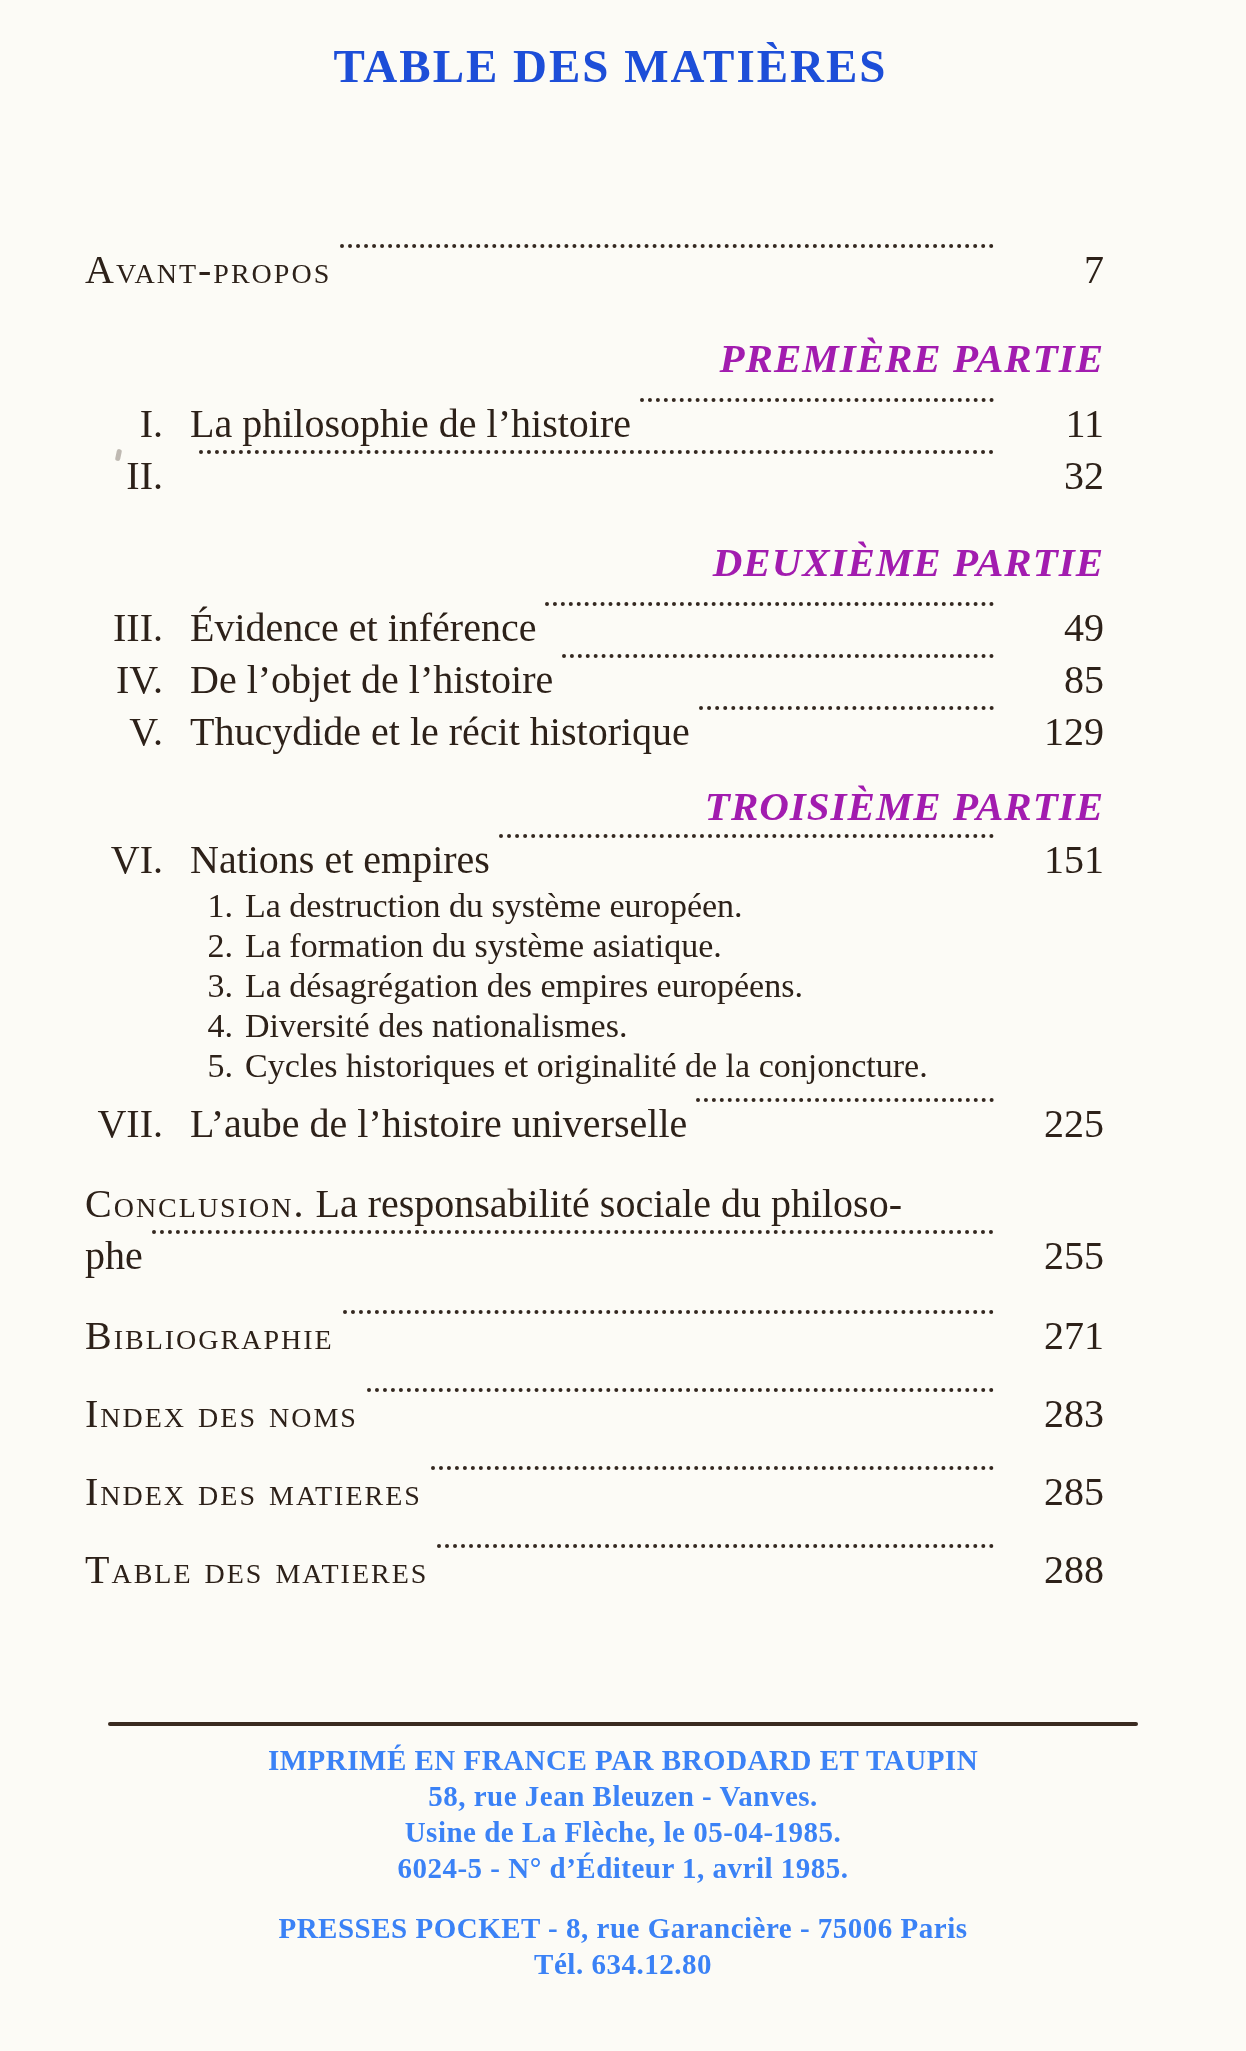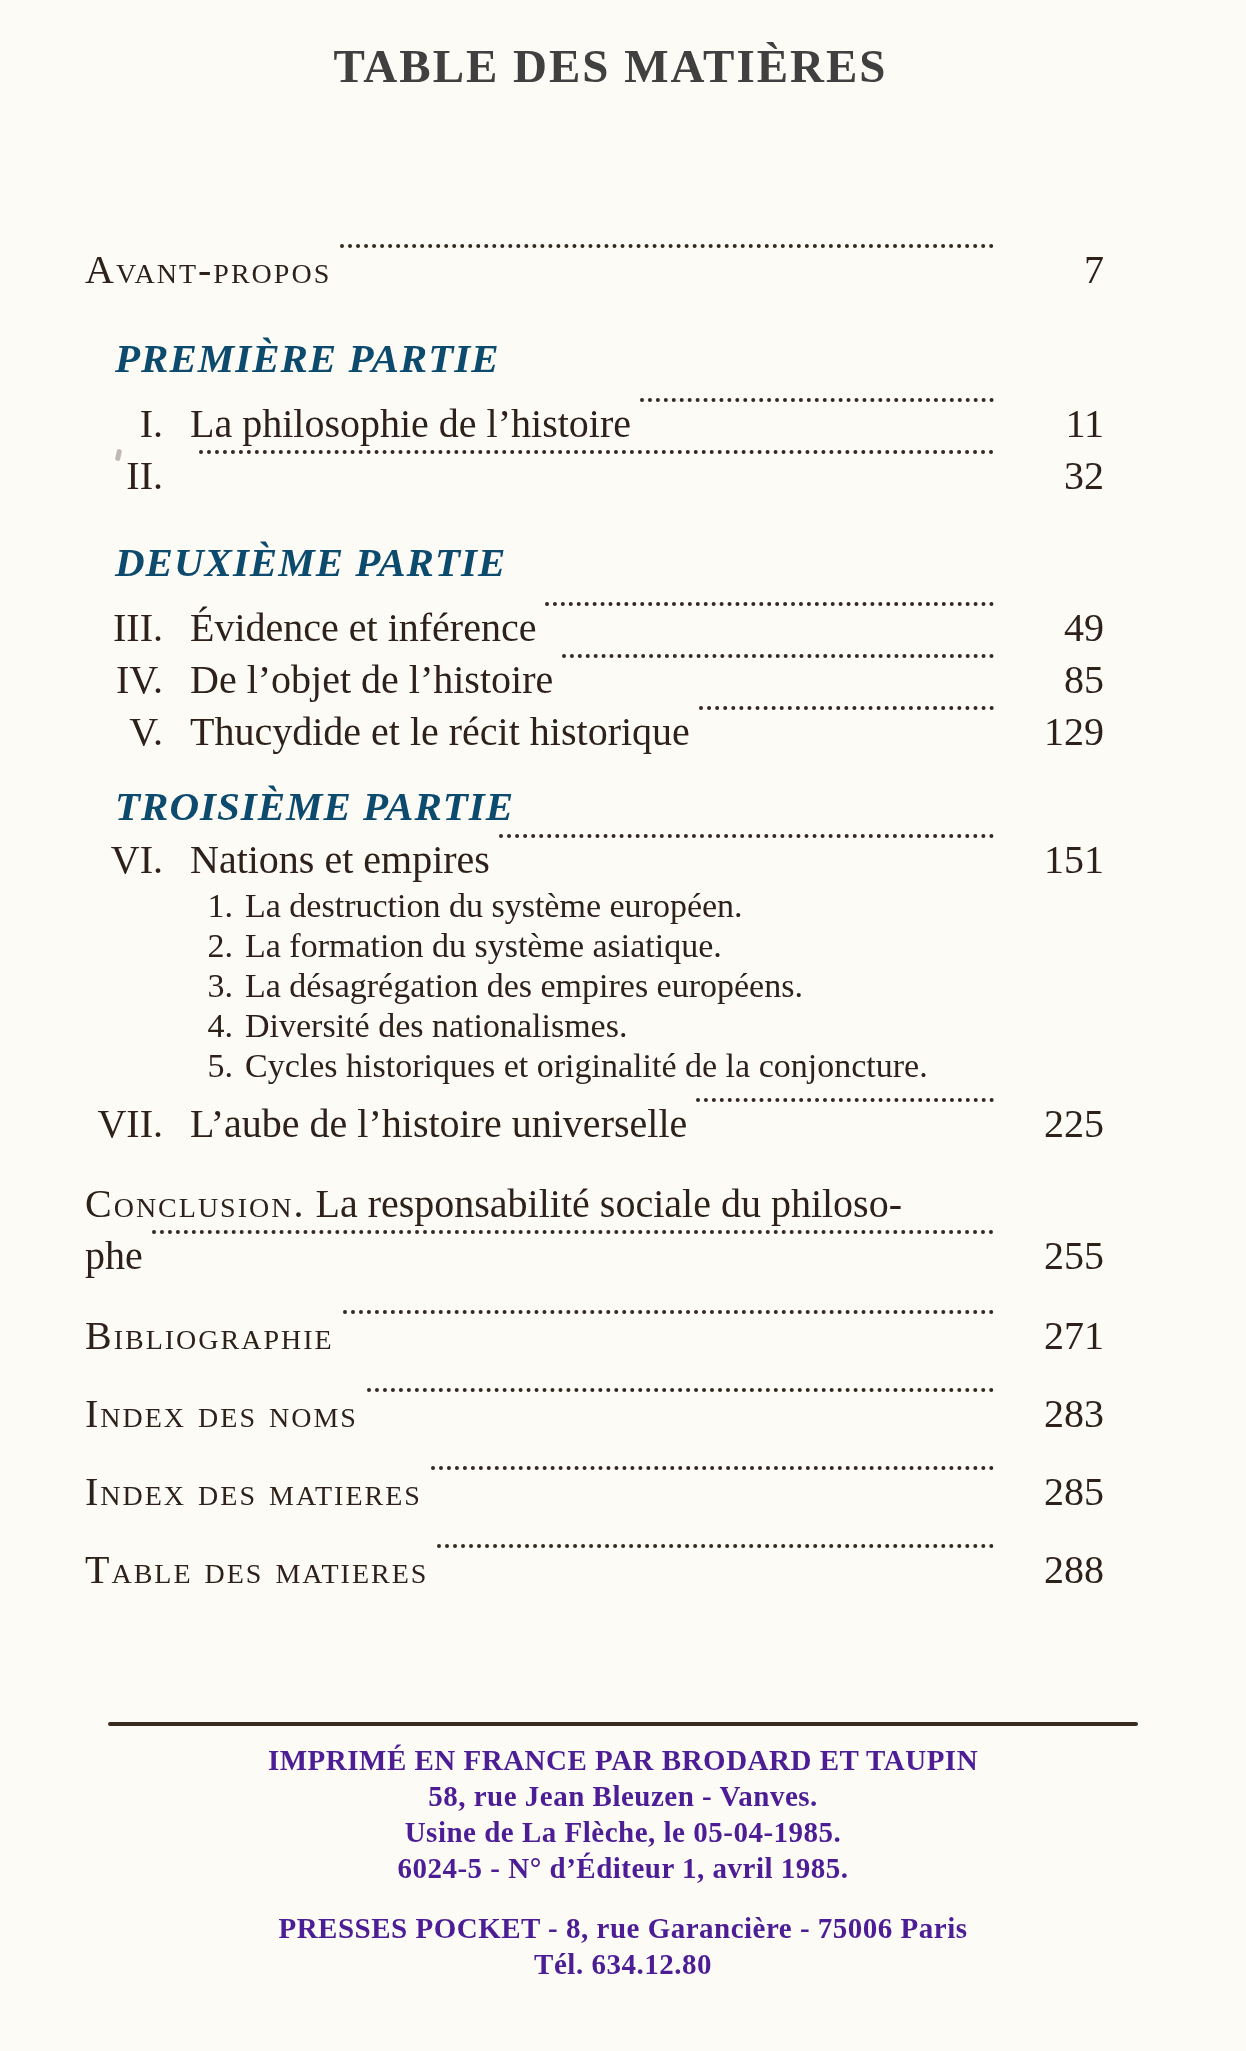--- a/index.html
+++ b/index.html
@@ -10,61 +10,61 @@
     font-family: "Liberation Serif", "DejaVu Serif", serif;
     overflow: hidden;
   }
   .page { position: relative; width: 1246px; height: 2051px; }
   .content { position: absolute; left: 85px; top: 0; width: 1019px; }
 
   .title {
     margin: 0; padding: 38px 0 0 32px;
     font-size: 47px; line-height: 56px; font-weight: 700;
     letter-spacing: 2px; text-align: center;
-    color: #404040;
+    color: #1d4ed8;
   }
 
   .row { display: flex; align-items: center; font-size: 40px; line-height: 52px; }
   .num { flex: none; width: 78px; text-align: right; }
   .num-gap { flex: none; width: 27px; }
   .label { flex: none; white-space: nowrap; }
   .sc { font-variant: small-caps; letter-spacing: 2px; }
   .dots {
     flex: 1 1 auto; align-self: baseline; height: 0;
     border-bottom: 4px dotted #342820;
     margin: 0 6px 0 9px; min-width: 30px;
   }
   .page-num { flex: none; width: 104px; text-align: right; }
 
   .part-heading {
     margin: 0; padding-left: 30px;
     font-size: 41px; line-height: 56px;
     font-style: italic; font-weight: 700; letter-spacing: 1px;
-    text-align: left; color: #0c4a6e;
+    text-align: right; color: #a21caf;
   }
 
   .sub-row { display: flex; align-items: baseline; font-size: 34px; line-height: 40px; margin-left: 112px; }
   .sub-num { flex: none; width: 36px; text-align: right; }
   .sub-gap { flex: none; width: 12px; }
 
   .m-avant { margin-top: 150px; }
   .m-part1 { margin-top: 34px; }
   .m-first-entry { margin-top: 12px; }
   .m-part2 { margin-top: 32px; }
   .m-part3 { margin-top: 20px; }
   .m-vii { margin-top: 12px; }
   .m-conclusion { margin-top: 28px; }
   .m-bibliographie { margin-top: 28px; }
   .m-back { margin-top: 26px; }
 
   .conclusion-line1 { font-size: 40px; line-height: 52px; white-space: nowrap; }
 
   .colophon {
     position: absolute; left: 108px; top: 1722px; width: 1030px;
-    text-align: center; color: #4c1d95;
+    text-align: center; color: #3b82f6;
   }
   .rule { height: 4px; background: #3a2b20; border-radius: 2px; }
   .colophon-line { font-size: 29px; line-height: 36px; font-weight: 700; letter-spacing: 0.5px; }
   .colophon-block1 { margin-top: 16px; }
   .colophon-block2 { margin-top: 24px; }
 
   .speck {
     position: absolute; left: 116px; top: 449px;
     width: 5px; height: 12px; border-radius: 3px;
     background: #8d847a; opacity: 0.55; transform: rotate(12deg);

